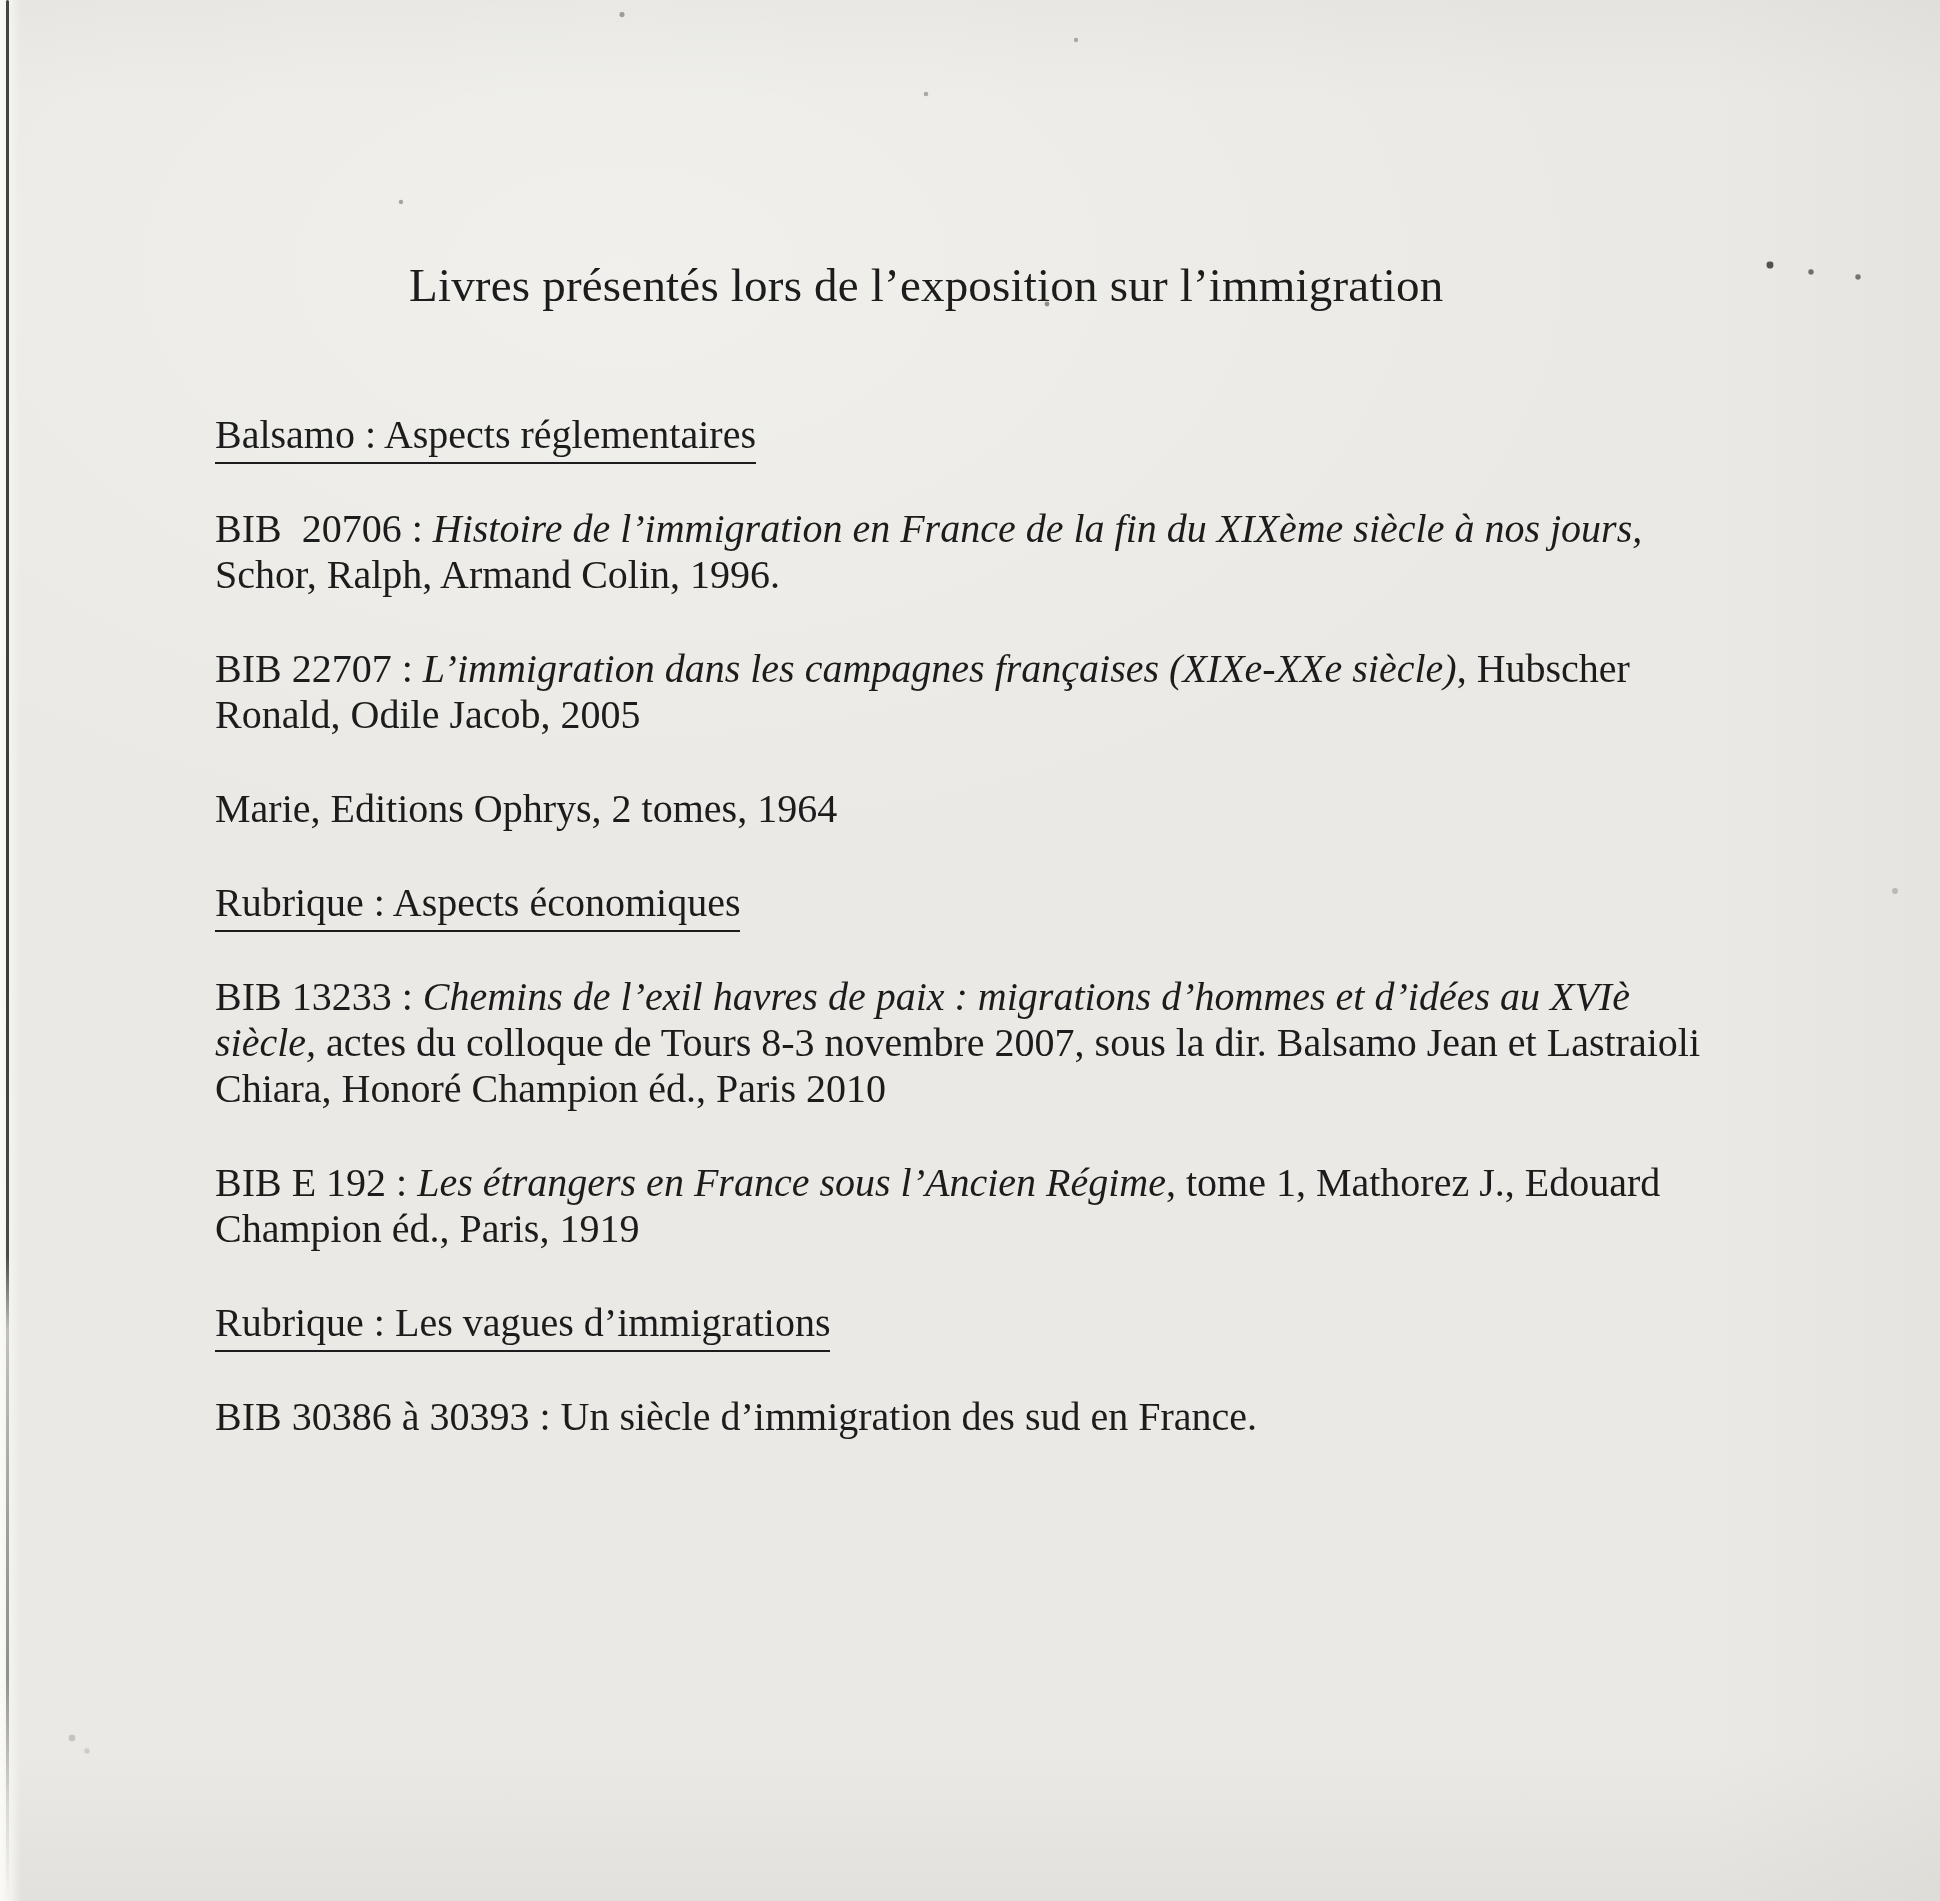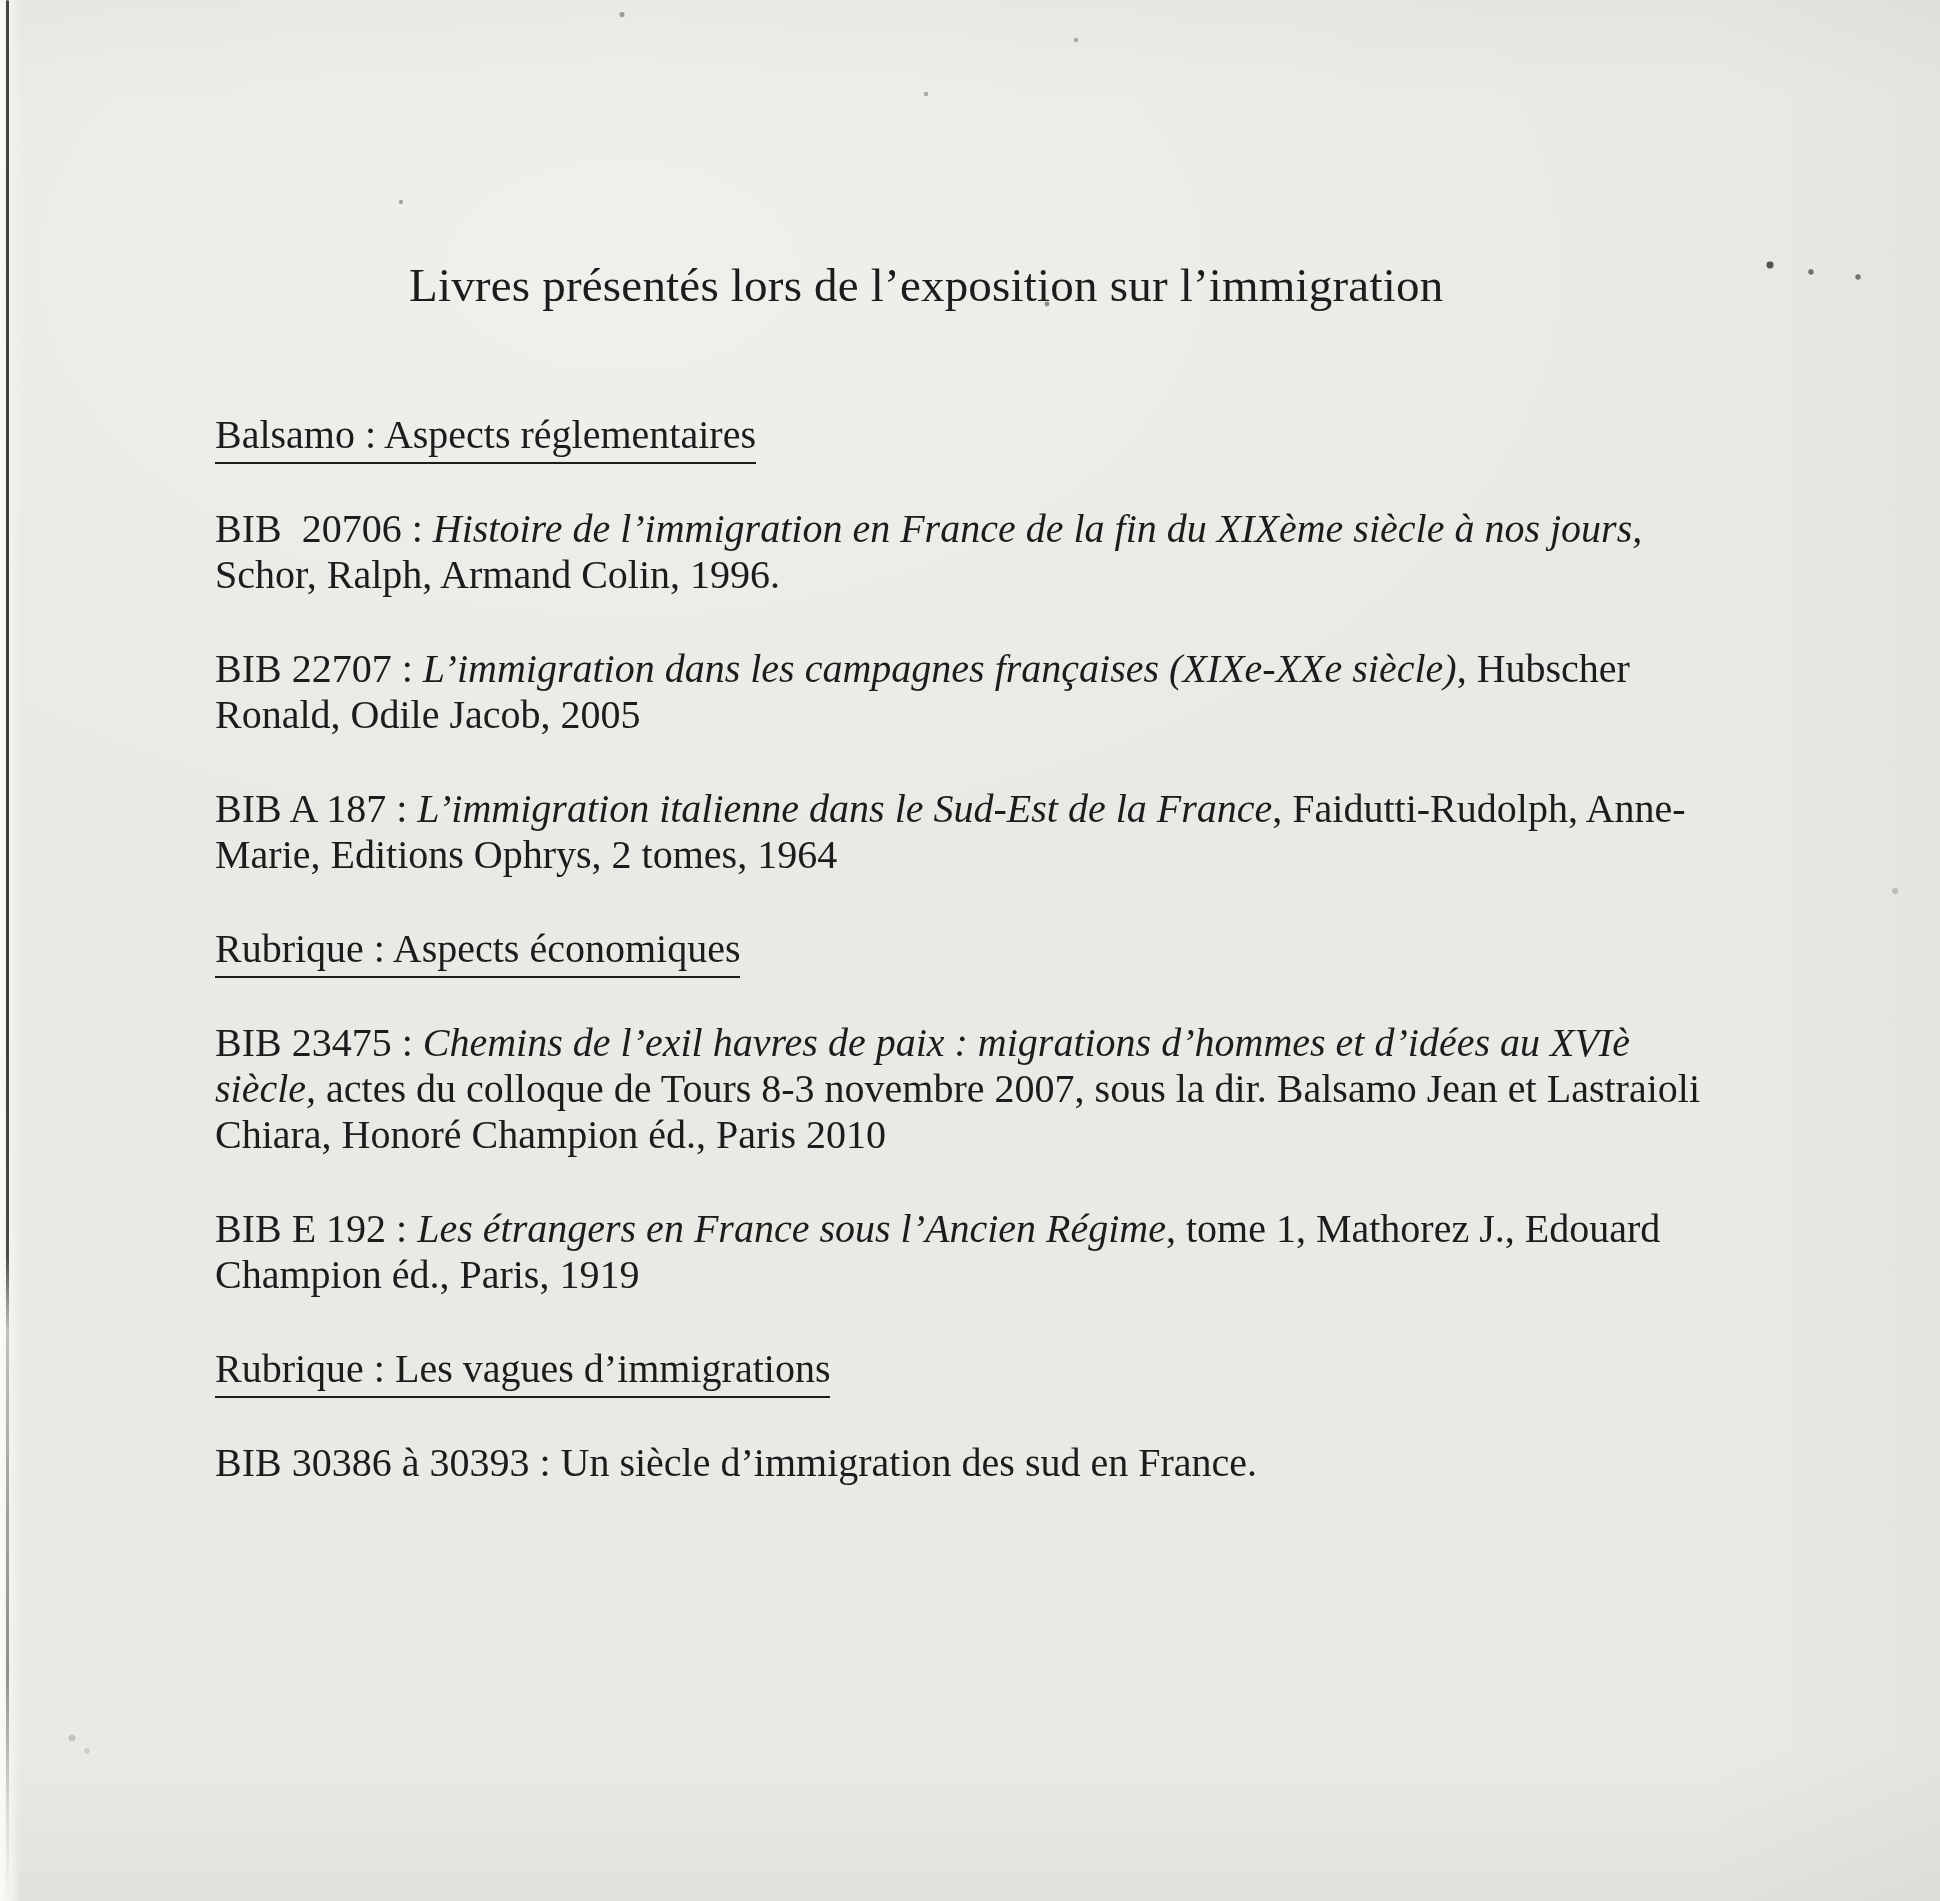--- a/index.html
+++ b/index.html
@@ -73,26 +73,25 @@
       <p class="rubrique"><span class="u">Balsamo : Aspects réglementaires</span></p>
       <p class="entry">
         <span class="line"><span>BIB&nbsp; 20706 : </span><i>Histoire de l’immigration en France de la fin du XIXème siècle à nos jours,</i></span>
         <span class="line"><span>Schor, Ralph, Armand Colin, 1996.</span></span>
       </p>
       <p class="entry">
         <span class="line"><span>BIB 22707 : </span><i>L’immigration dans les campagnes françaises (XIXe-XXe siècle)</i><span>, Hubscher</span></span>
         <span class="line"><span>Ronald, Odile Jacob, 2005</span></span>
       </p>
       <p class="entry">
-        <span class="line"><span>BIB A 187 : </span><i>L’immigration italienne dans le Sud-Est de la France</i><span>, Faidutti-Rudolph, Anne-</span></span>
         <span class="line"><span>Marie, Editions Ophrys, 2 tomes, 1964</span></span>
       </p>
       <p class="rubrique"><span class="u">Rubrique : Aspects économiques</span></p>
       <p class="entry">
-        <span class="line"><span>BIB 23475 : </span><i>Chemins de l’exil havres de paix : migrations d’hommes et d’idées au XVIè</i></span>
+        <span class="line"><span>BIB 13233 : </span><i>Chemins de l’exil havres de paix : migrations d’hommes et d’idées au XVIè</i></span>
         <span class="line"><i>siècle,</i><span> actes du colloque de Tours 8-3 novembre 2007, sous la dir. Balsamo Jean et Lastraioli</span></span>
         <span class="line"><span>Chiara, Honoré Champion éd., Paris 2010</span></span>
       </p>
       <p class="entry">
         <span class="line"><span>BIB E 192 : </span><i>Les étrangers en France sous l’Ancien Régime</i><span>, tome 1, Mathorez J., Edouard</span></span>
         <span class="line"><span>Champion éd., Paris, 1919</span></span>
       </p>
       <p class="rubrique"><span class="u">Rubrique : Les vagues d’immigrations</span></p>
       <p class="entry">
         <span class="line"><span>BIB 30386 à 30393 : Un siècle d’immigration des sud en France.</span></span>

